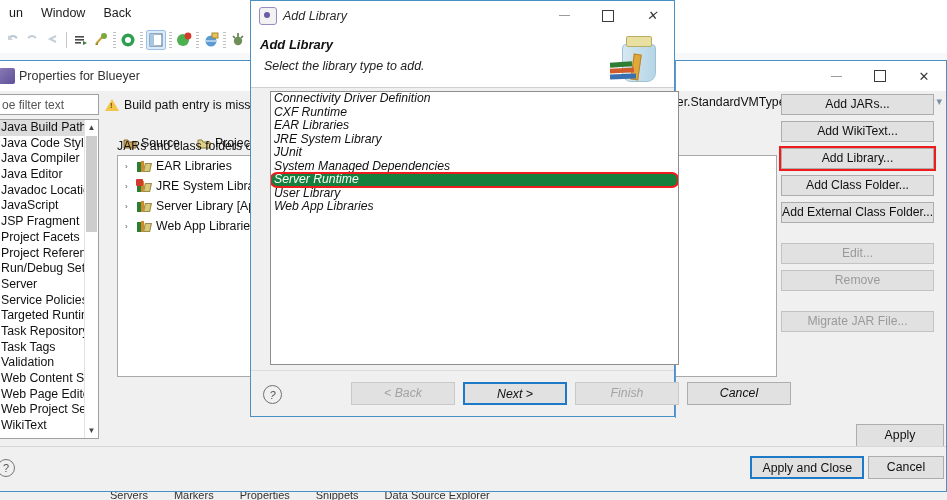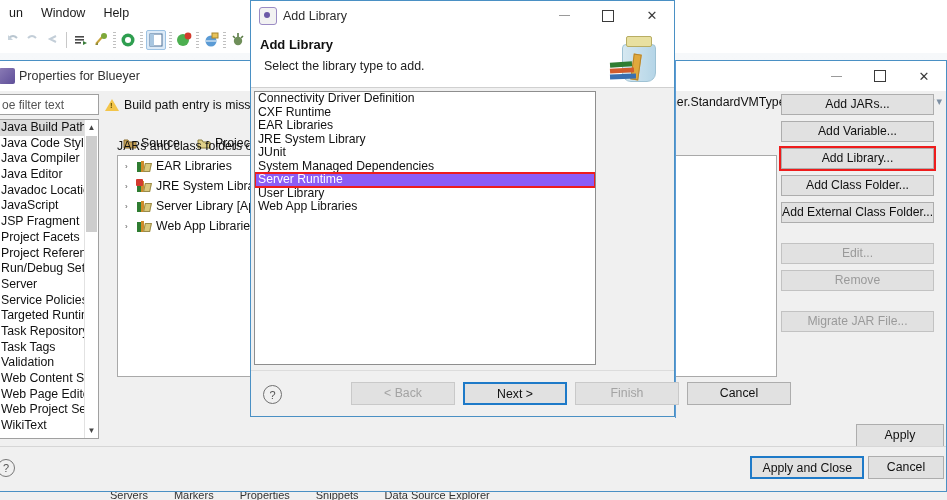--- a/index.html
+++ b/index.html
@@ -194,20 +194,21 @@
     color: #111; white-space: nowrap;
   }
   .btn-footer.default { border: 2px solid #1e7ac8; }
 
   
   .addlib {
     position: absolute; left: 250px; top: 0px; width: 425px; height: 417px;
     background: #f0f0f0;
     border: 1px solid #4a90c4;
     box-sizing: border-box;
+    font-style: italic;
   }
   .addlib-title {
     position: absolute; left: 0; top: 0; right: 0; height: 29px;
     background: #ffffff; display: flex; align-items: center;
   }
   .addlib-ico {
     width: 16px; height: 16px; margin-left: 8px; margin-right: 6px;
     background: #f2f2f2; border: 1px solid #9b8bc4; border-radius: 3px; position: relative;
   }
   .addlib-ico::after {
@@ -236,31 +237,31 @@
   .jar-art .jar-lid {
     position: absolute; left: 20px; top: 4px; width: 24px; height: 9px;
     background: #e8e0a0; border: 1px solid #b8ad63; border-radius: 2px;
   }
   .jar-art .bk1 { position: absolute; left: 4px; top: 30px; width: 22px; height: 5px; background: #2f7d32; transform: rotate(-4deg);}
   .jar-art .bk2 { position: absolute; left: 4px; top: 36px; width: 24px; height: 5px; background: #d25b2c; transform: rotate(-3deg);}
   .jar-art .bk3 { position: absolute; left: 4px; top: 42px; width: 26px; height: 5px; background: #3a6fb0; transform: rotate(-2deg);}
   .jar-art .bk4 { position: absolute; left: 26px; top: 22px; width: 8px; height: 26px; background: #e0a83c; transform: rotate(8deg); border:1px solid #b8852b; box-sizing:border-box;}
 
   .addlib-listbox {
-    position: absolute; left: 3px; top: 90px; width: 342px; height: 274px;
+    position: absolute; left: 19px; top: 90px; width: 409px; height: 274px;
     background: #ffffff; border: 1px solid #8e8e8e; box-sizing: border-box;
     overflow: hidden;
   }
   .lib-row {
     height: 13.5px; line-height: 13.5px; font-size: 12.2px; color: #111;
     padding-left: 3px; white-space: nowrap;
   }
   .lib-row.selected {
-    background: #8b5cf6; color: #ffffff; outline: 2px solid #ee1c1c; outline-offset: -1px;
-    position: relative; z-index: 2;
+    background: #15803d; color: #ffffff; outline: 2px solid #ee1c1c; outline-offset: -1px;
+    position: relative; z-index: 2; border-radius: 6px;
   }
   .addlib-footer {
     position: absolute; left: 0; right: 0; bottom: 0; height: 45px;
     background: #f0f0f0; border-top: 1px solid #dcdcdc;
   }
   .addlib-help {
     position: absolute; left: 12px; top: 14px; width: 17px; height: 17px;
     border-radius: 50%; border: 1px solid #707070; color: #555;
     font-size: 11px; display: flex; align-items: center; justify-content: center;
   }
@@ -281,21 +282,21 @@
 </head>
 <body>
 
 <div id="root">
 
   <div class="workbench-bg">
 
     <div class="menubar">
       <div class="menu-item">un</div>
       <div class="menu-item">Window</div>
-      <div class="menu-item">Help</div>
+      <div class="menu-item">Back</div>
     </div>
 
     <div class="toolbar">
       <div class="tb-icon">
         <svg width="15" height="15" viewBox="0 0 15 15">
             <path d="M4 6 Q8 2 12 6" stroke="#b9c6d0" stroke-width="2" fill="none"></path>
             <path d="M3 3 L3 8 L8 8" fill="#c8d3dc"></path>
           </svg>
       </div>
       <div class="tb-icon">
@@ -516,21 +517,21 @@
                 <span class="b1"></span>
                 <span class="b2"></span>
                 <span class="b3"></span>
               </span>
             <span>Web App Libraries</span>
           </div>
         </div>
 
         <div class="right-btns">
           <div class="btn">Add JARs...</div>
-          <div class="btn">Add Variable...</div>
+          <div class="btn">Add WikiText...</div>
           <div class="btn highlight-red">Add Library...</div>
           <div class="btn">Add Class Folder...</div>
           <div class="btn">Add External Class Folder...</div>
           <div class="btn-gap"></div>
           <div class="btn disabled">Edit...</div>
           <div class="btn disabled">Remove</div>
           <div class="btn-gap"></div>
           <div class="btn disabled">Migrate JAR File...</div>
         </div>
       </div>

